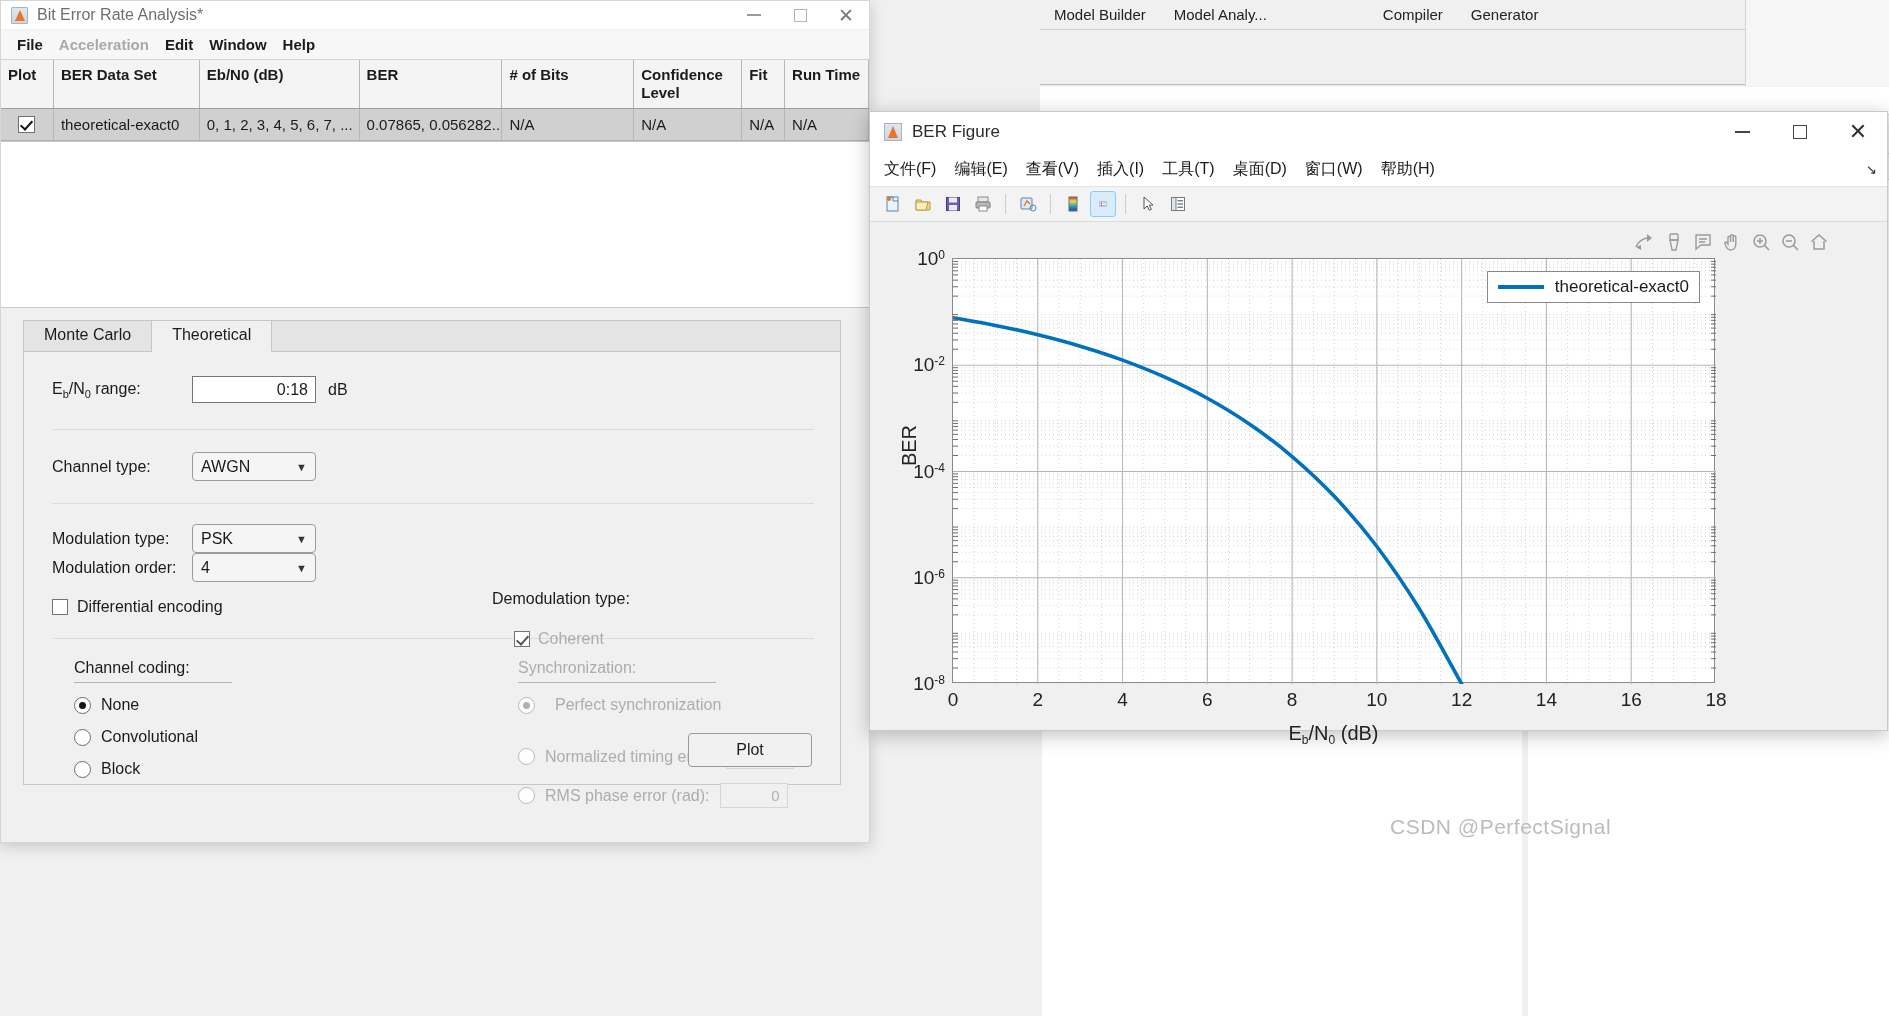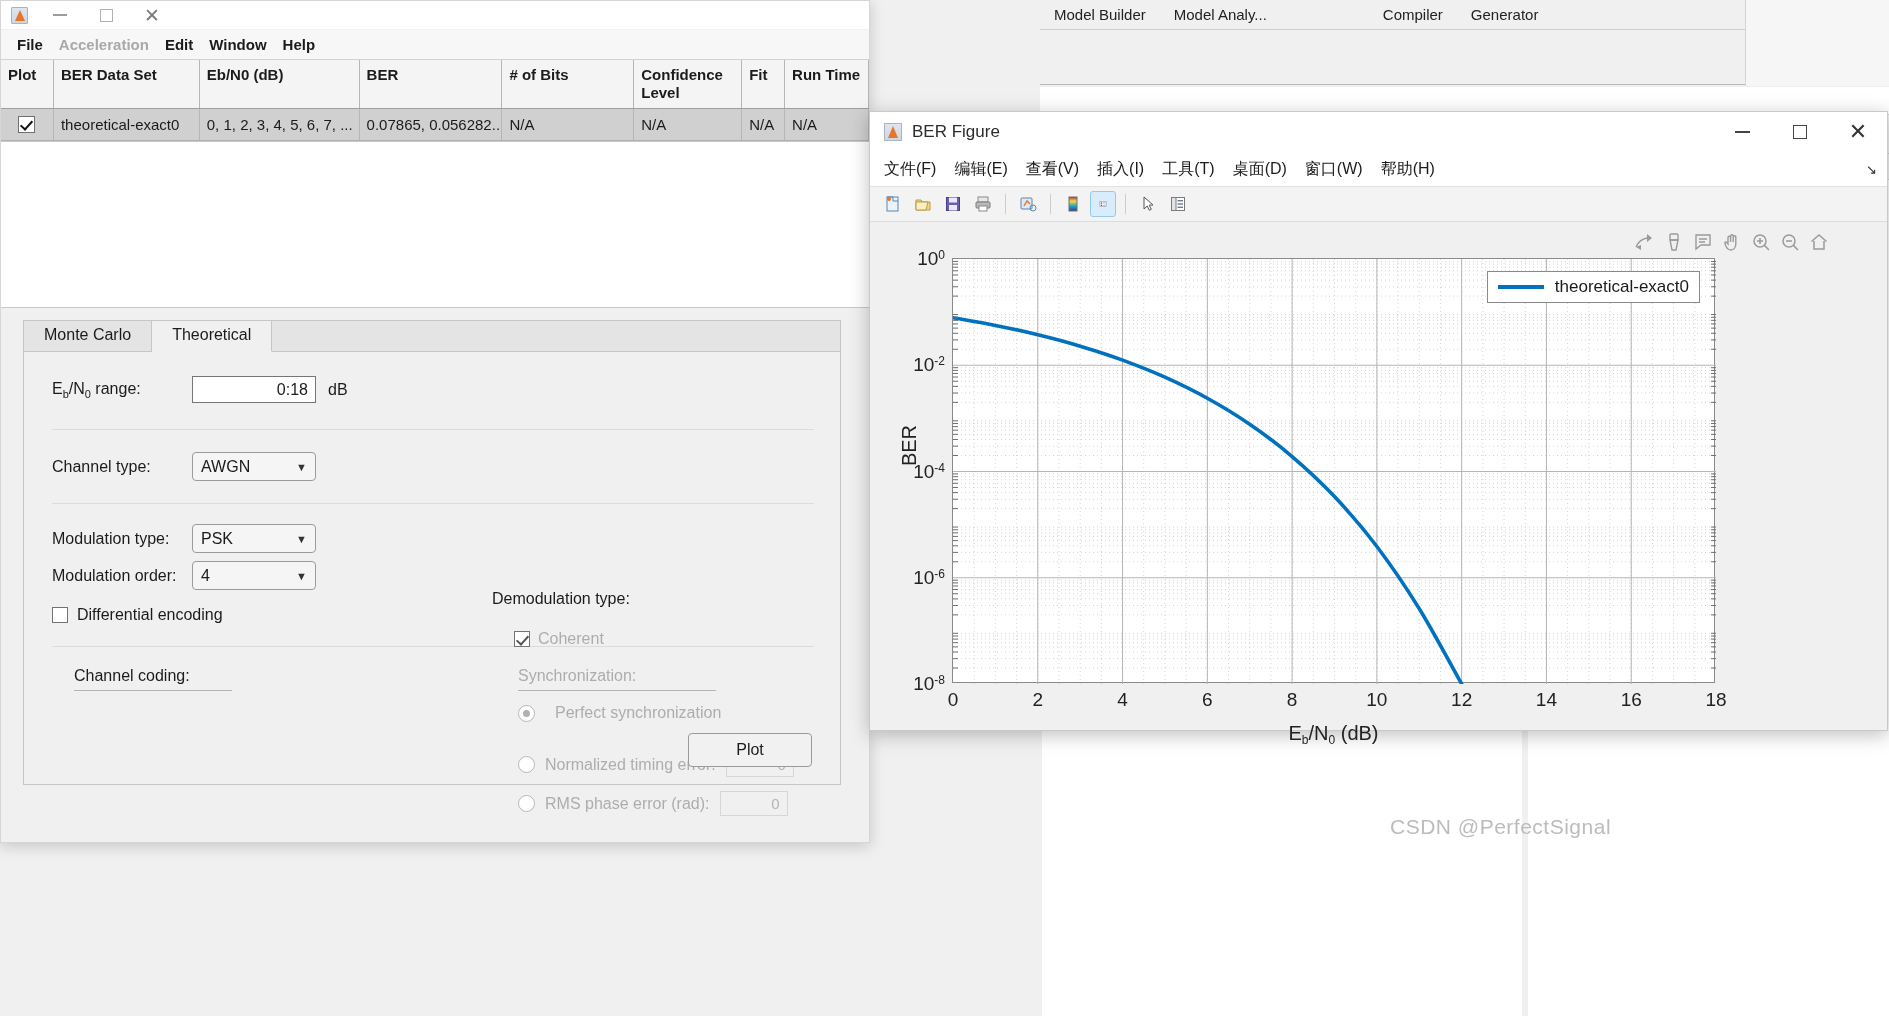--- a/index.html
+++ b/index.html
@@ -328,20 +328,21 @@
       </div>
     </div>
 
   <div class="watermark">CSDN @PerfectSignal</div>
 </div>
 
 <div id="bertool">
 
   <div class="bt-titlebar">
     <div class="bt-ico"></div>
+    <div class="bt-title">Bit Error Rate Analysis*</div>
     <div class="bt-wbtns">
       <div class="bt-wb">
           <span class="dash"></span>
         </div>
       <div class="bt-wb sq">
           <span class="sqr"></span>
         </div>
       <div class="bt-wb">
           <span class="xx">✕</span>
         </div>
@@ -414,21 +415,21 @@
 
       <div style="position:relative;">
         <div class="row" style="margin-top:20px;">
           <div class="lbl" style="width:140px;">Modulation type:</div>
           <div class="sel">
             <span>PSK</span>
             <span class="arw">▼</span>
           </div>
         </div>
 
-        <div class="row" style="margin-top:8px;">
+        <div class="row" style="margin-top:0;">
           <div class="lbl" style="width:140px;">Modulation order:</div>
           <div class="sel">
             <span>4</span>
             <span class="arw">▼</span>
           </div>
         </div>
 
         <div class="row" style="margin-top:16px; gap:9px;">
           <div class="cbx"></div>
           <div class="lbl">Differential encoding</div>
@@ -443,20 +444,34 @@
         </div>
       </div>
 
       <div class="hr" style="margin-top:22px;"></div>
 
       <div style="position:relative; margin-top:20px; height:150px;">
 
         <div style="position:absolute; left:22px; top:0;">
           <div class="grp-title">Channel coding:</div>
           <div class="grp-line"></div>
+          <div id="coding-opts" style="margin-top:13px;">
+              <div class="row" style="gap: 10px; margin-bottom: 14px;">
+                <span class="radio on"></span>
+                <span class="lbl">None</span>
+              </div>
+              <div class="row" style="gap: 10px; margin-bottom: 14px;">
+                <span class="radio"></span>
+                <span class="lbl">Convolutional</span>
+              </div>
+              <div class="row" style="gap: 10px; margin-bottom: 14px;">
+                <span class="radio"></span>
+                <span class="lbl">Block</span>
+              </div>
+            </div>
         </div>
 
         <div style="position:absolute; left:466px; top:0;">
           <div class="grp-title muted">Synchronization:</div>
           <div class="grp-line w2"></div>
           <div id="sync-opts" style="margin-top:13px;">
               <div class="row" style="gap: 20px; margin-bottom: 30px; align-items: flex-end;">
                 <span class="radio dim on"></span>
                 <span class="lbl muted">Perfect synchronization</span>
               </div>

